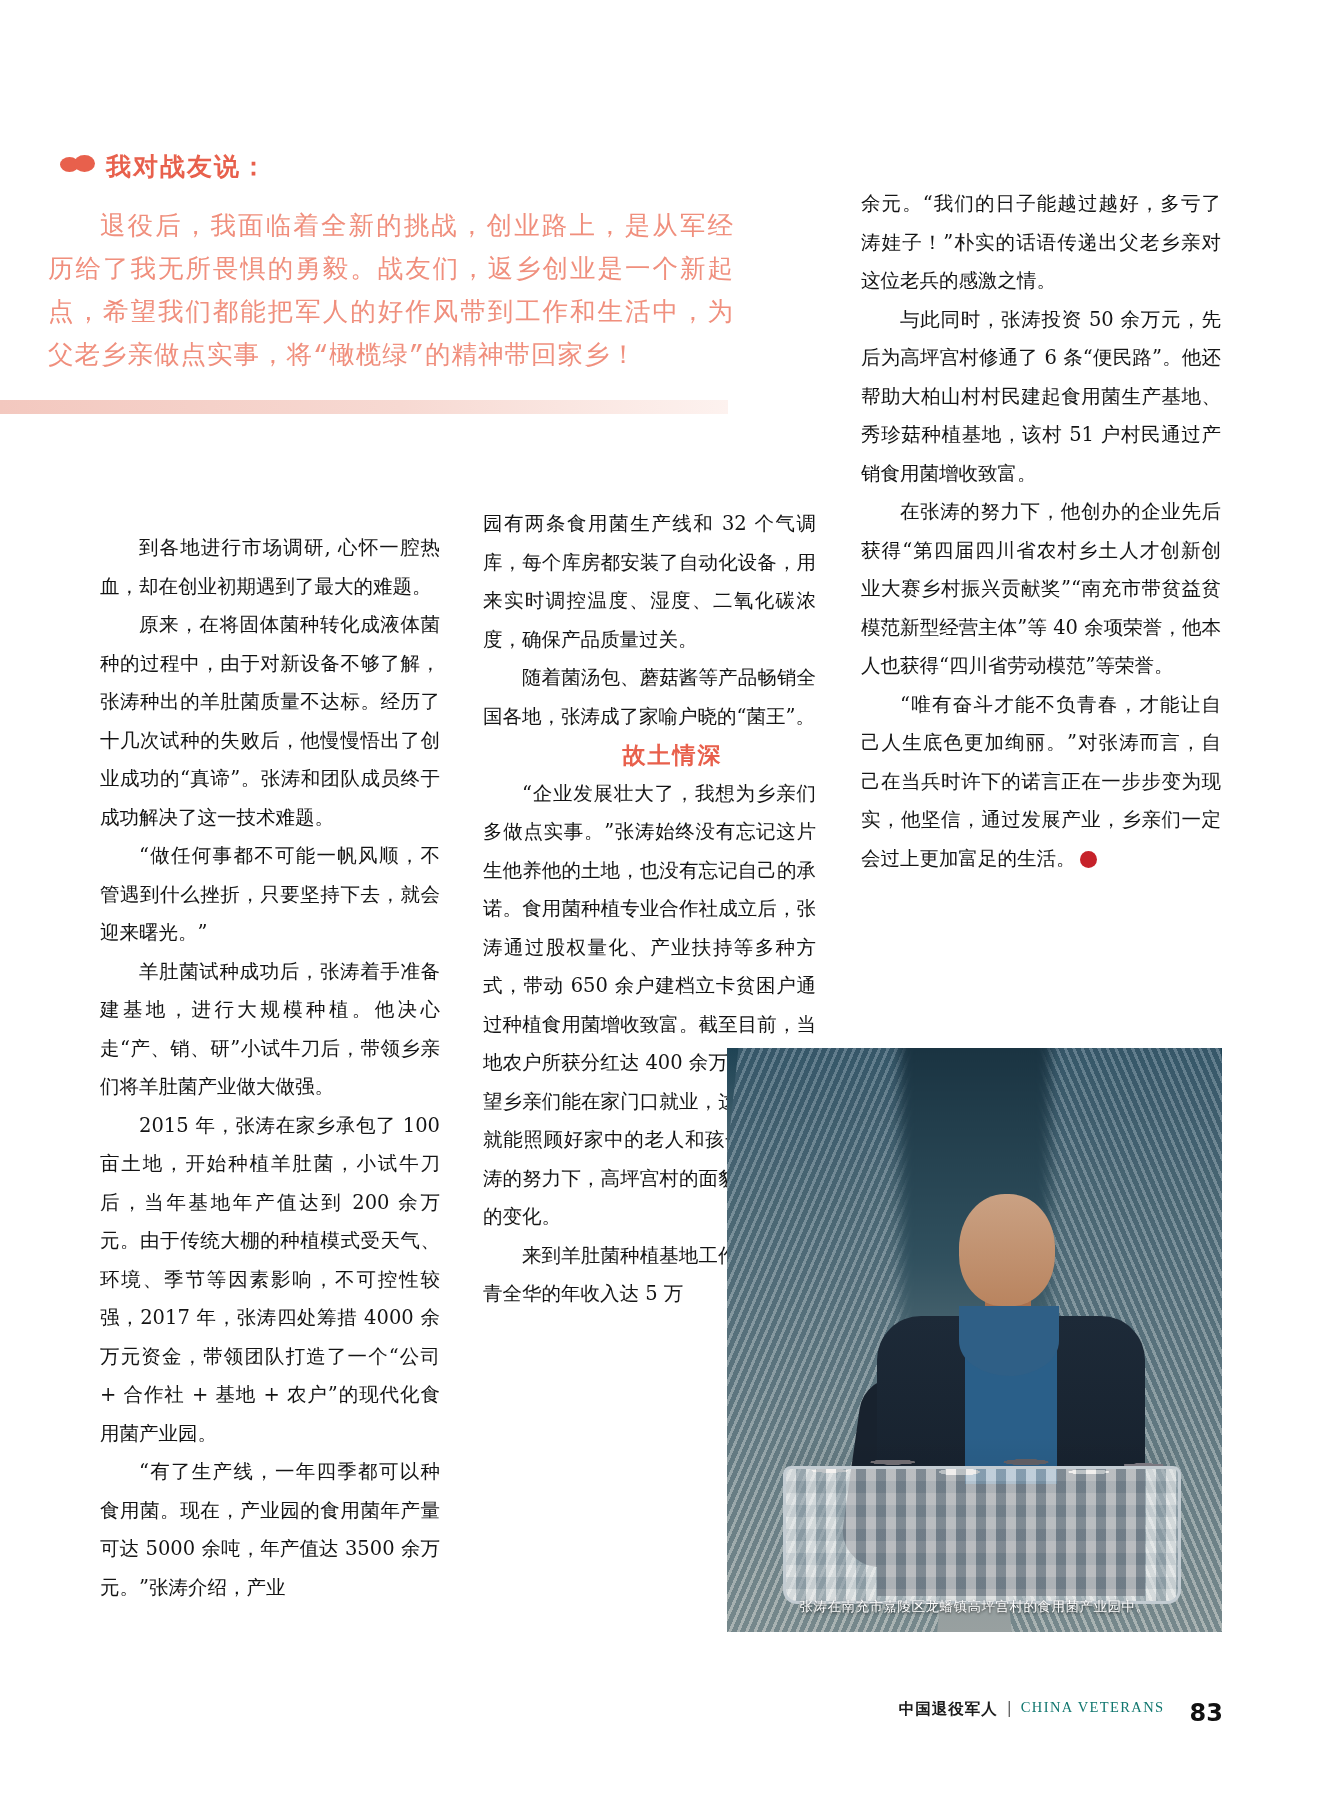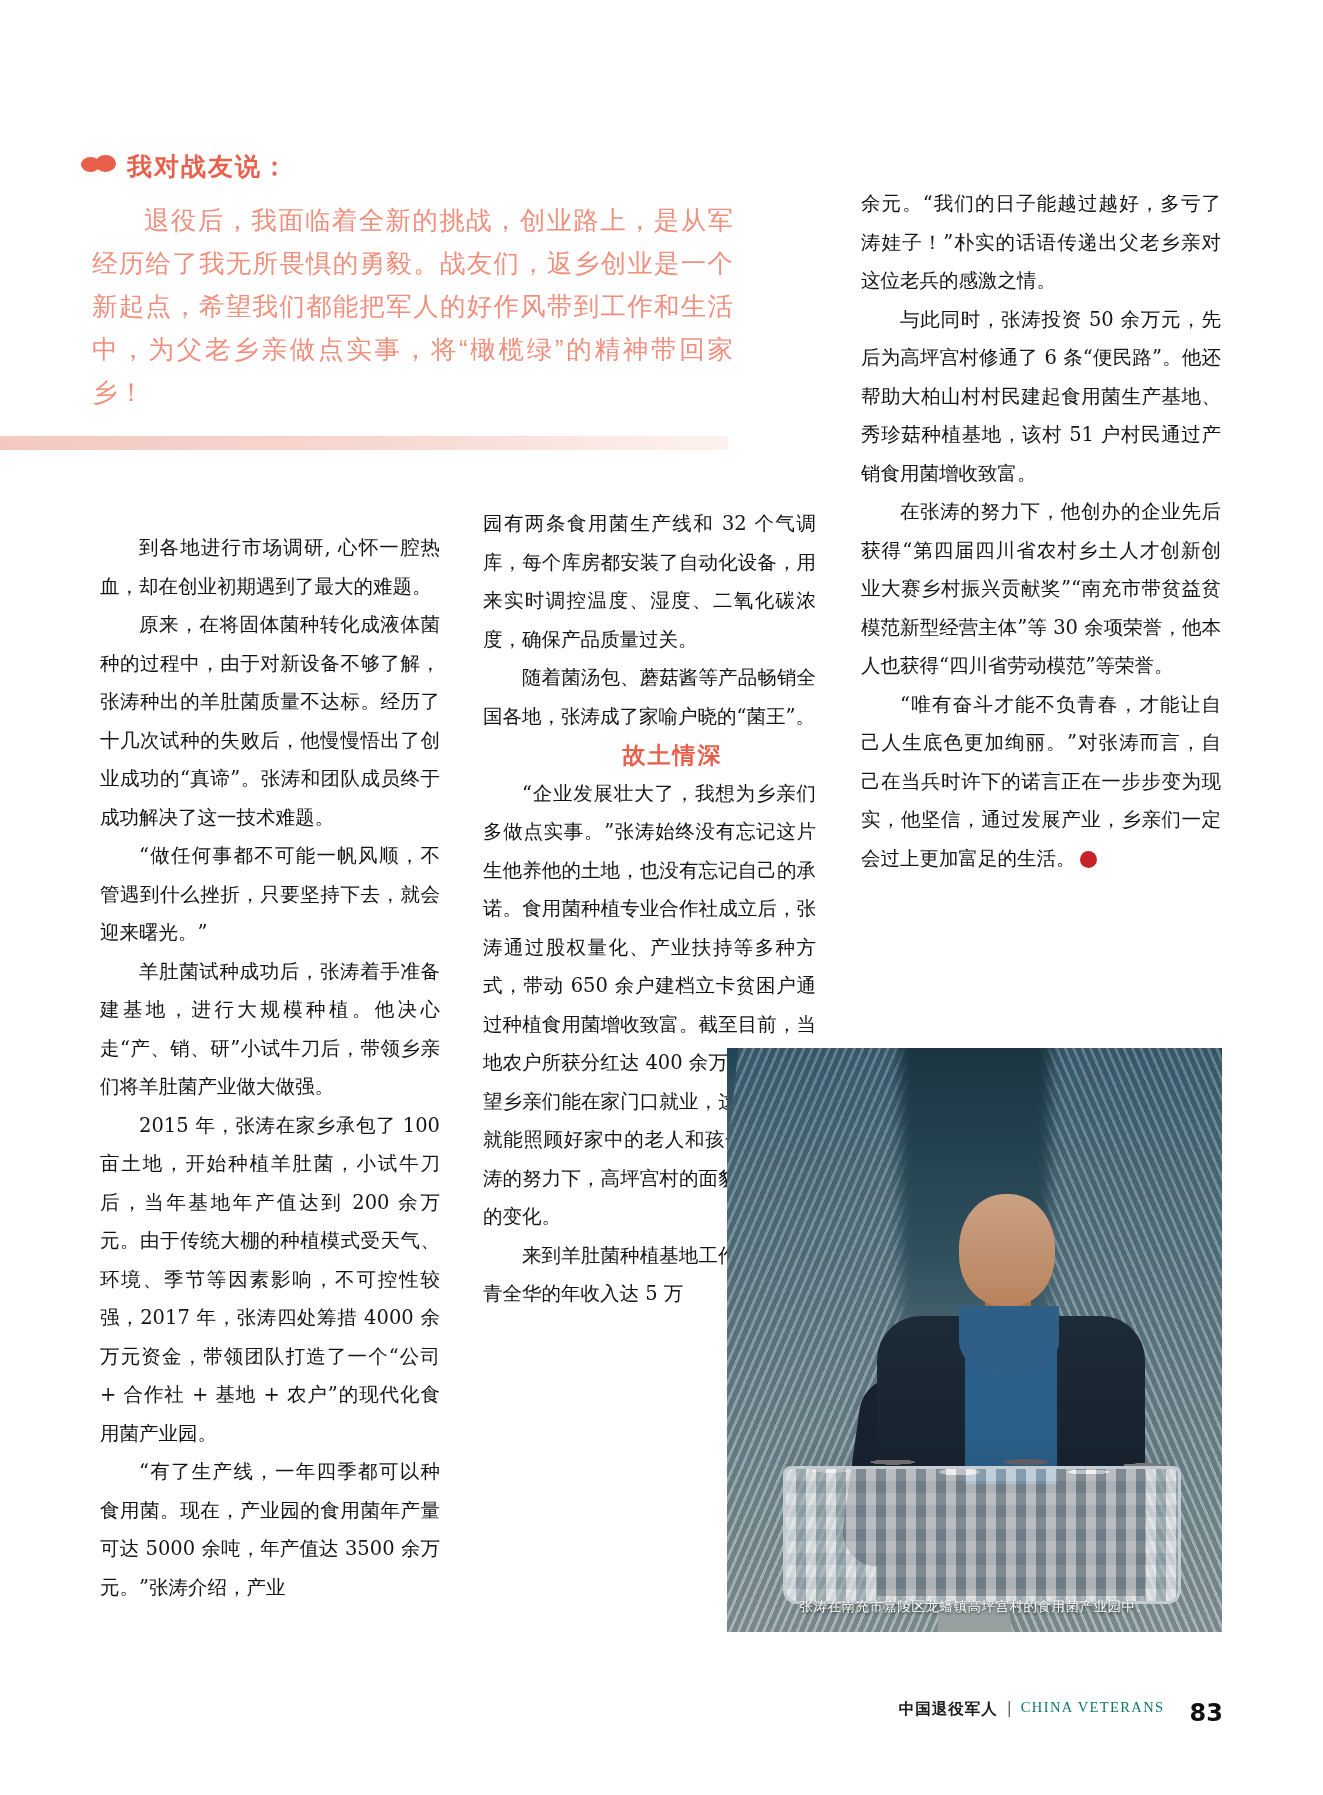--- a/index.html
+++ b/index.html
@@ -20,21 +20,21 @@
   #quote-block {
     position: absolute;
     left: 0;
     top: 150px;
     width: 830px;
   }
   #quote-head {
     display: flex;
     align-items: center;
     gap: 12px;
-    padding-left: 81px;
+    padding-left: 60px;
   }
   #quote-icon {
     width: 34px;
     height: 24px;
     position: relative;
   }
   #quote-icon .b1, #quote-icon .b2 {
     position: absolute;
     background: #e8604c;
     border-radius: 50%;
@@ -48,24 +48,24 @@
     width: 21px; height: 17px;
   }
   #quote-head-text {
     font-family: "DejaVu Sans", sans-serif;
     font-weight: bold;
     font-size: 25px;
     color: #e8604c;
     letter-spacing: 2px;
   }
   #quote-body {
-    margin-top: 16px;
-    padding-left: 92px;
+    margin-top: 23px;
+    padding-left: 48px;
     padding-right: 96px;
-    font-family: Liberation Sans, sans-serif;
+    font-family: Liberation Mono, monospace;
     font-size: 25.5px;
     line-height: 43px;
     color: #f08f7d;
     text-align: justify;
     text-indent: 52px;
     letter-spacing: 1px;
   }
   #quote-rule {
     margin-top: 22px;
     margin-left: 0;
@@ -315,21 +315,21 @@
   <p class="noind">园有两条食用菌生产线和 32 个气调库，每个库房都安装了自动化设备，用来实时调控温度、湿度、二氧化碳浓度，确保产品质量过关。</p>
   <p>随着菌汤包、蘑菇酱等产品畅销全国各地，张涛成了家喻户晓的“菌王”。</p>
   <p class="subhead">故土情深</p>
   <p>“企业发展壮大了，我想为乡亲们多做点实事。”张涛始终没有忘记这片生他养他的土地，也没有忘记自己的承诺。食用菌种植专业合作社成立后，张涛通过股权量化、产业扶持等多种方式，带动 650 余户建档立卡贫困户通过种植食用菌增收致富。截至目前，当地农户所获分红达 400 余万元。“我希望乡亲们能在家门口就业，这样，他们就能照顾好家中的老人和孩子。”在张涛的努力下，高坪宫村的面貌有了很大的变化。</p>
   <p>来到羊肚菌种植基地工作后，村民青全华的年收入达 5 万</p>
 </div>
 
 <div class="col" id="col3">
   <p class="noind">余元。“我们的日子能越过越好，多亏了涛娃子！”朴实的话语传递出父老乡亲对这位老兵的感激之情。</p>
   <p>与此同时，张涛投资 50 余万元，先后为高坪宫村修通了 6 条“便民路”。他还帮助大柏山村村民建起食用菌生产基地、秀珍菇种植基地，该村 51 户村民通过产销食用菌增收致富。</p>
-  <p>在张涛的努力下，他创办的企业先后获得“第四届四川省农村乡土人才创新创业大赛乡村振兴贡献奖”“南充市带贫益贫模范新型经营主体”等 30 余项荣誉，他本人也获得“四川省劳动模范”等荣誉。</p>
+  <p>在张涛的努力下，他创办的企业先后获得“第四届四川省农村乡土人才创新创业大赛乡村振兴贡献奖”“南充市带贫益贫模范新型经营主体”等 40 余项荣誉，他本人也获得“四川省劳动模范”等荣誉。</p>
   <p><span>“唯有奋斗才能不负青春，才能让自己人生底色更加绚丽。”对张涛而言，自己在当兵时许下的诺言正在一步步变为现实，他坚信，通过发展产业，乡亲们一定会过上更加富足的生活。</span><span class="endmark">▼</span></p>
 </div>
 
 <div id="photo">
   <div class="bg"></div>
   <div class="ceiling"></div>
   <div class="lwall"></div>
   <div class="rwall"></div>
   <div class="aisle"></div>
   <div class="arm-l"></div>

